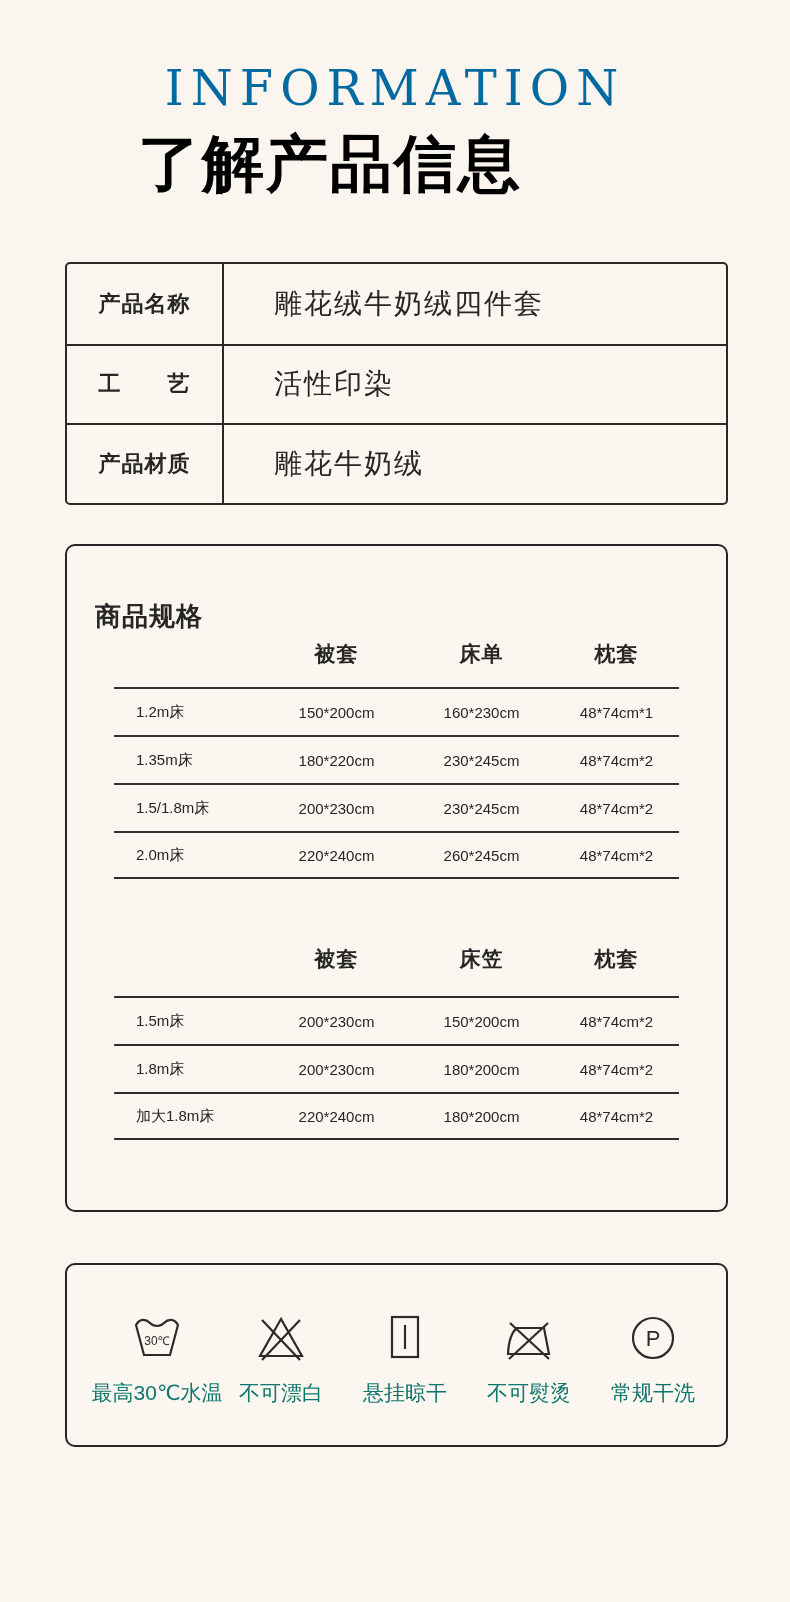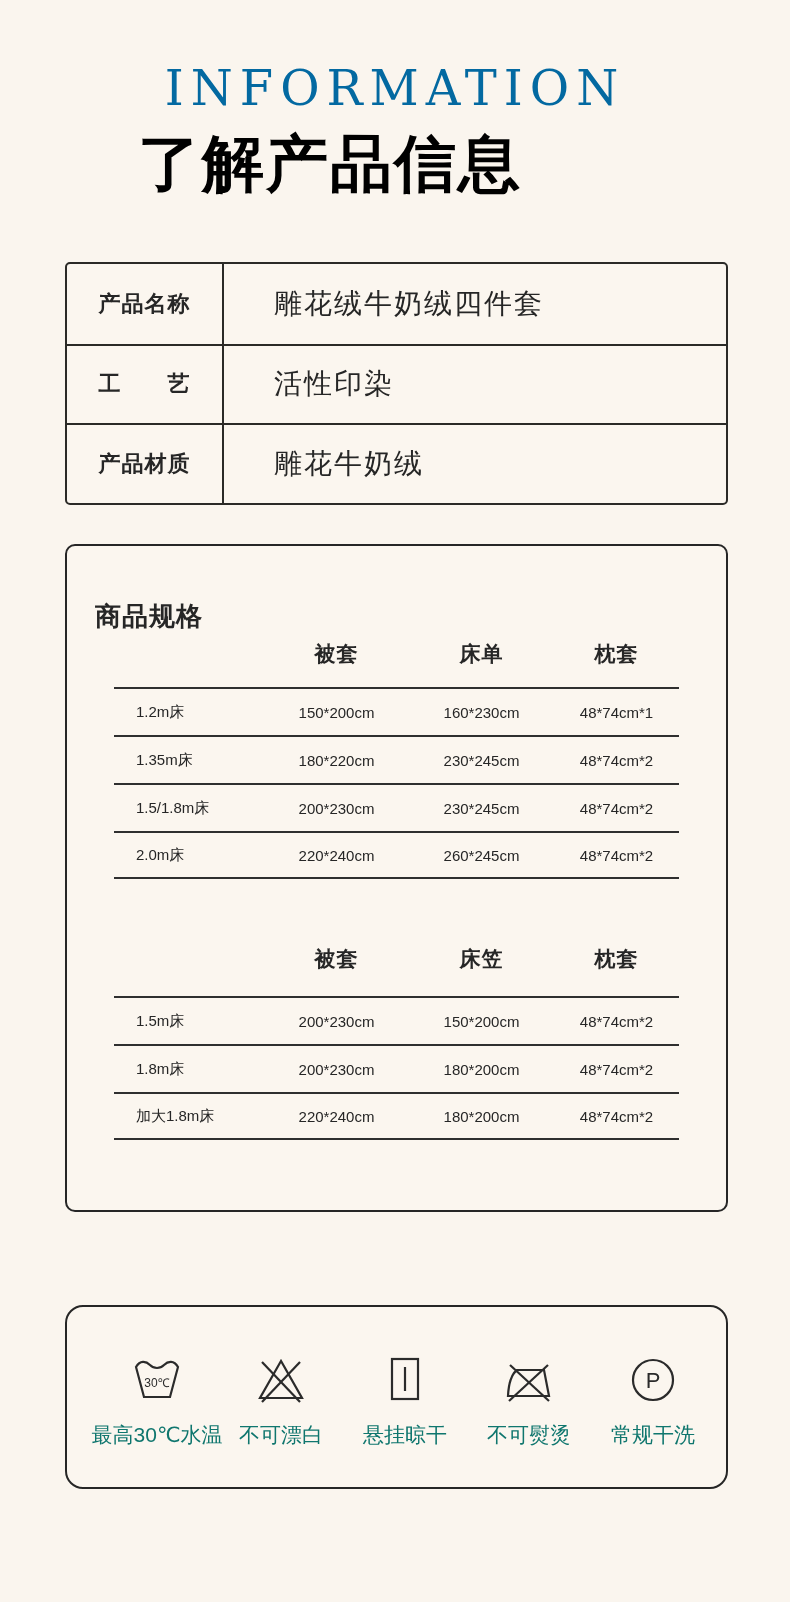--- a/index.html
+++ b/index.html
@@ -35,22 +35,22 @@
   .t2 .shead{height:74px;}
   .shead .hcell{text-align:center;font-size:21px;font-weight:700;letter-spacing:1px;}
   .srow{display:grid;grid-template-columns:150px 145px 145px 125px;align-items:center;
         height:48px;border-top:2px solid #2f2f2f;box-sizing:border-box;}
   .srow:last-child{border-bottom:2px solid #2f2f2f;}
   .scell{text-align:center;font-size:15px;}
   .scell.rowlabel{text-align:left;padding-left:22px;}
 
   
   .care-box{position:absolute;left:65px;top:1263px;width:663px;height:184px;
-            border:2.5px solid #262626;border-radius:18px;box-sizing:border-box;background:#fbf6ef;
-            display:flex;align-items:center;padding-left:28px;margin-top:42px;}
+            border:2.5px solid #262626;border-radius:10px;box-sizing:border-box;background:#fbf6ef;
+            display:flex;align-items:center;padding-left:28px;}
   .care-item{width:124px;display:flex;flex-direction:column;align-items:center;gap:13px;margin-top:6px;}
   .care-icon{width:56px;height:56px;}
   .care-icon *{stroke:#2b2b2b;stroke-width:2.2;fill:none;}
   .care-icon text{stroke:none;fill:#2b2b2b;font-family:"Liberation Sans",sans-serif;}
   .care-label{font-size:21px;color:#0f766e;white-space:nowrap;}
 </style>
 </head>
 <body>
 
 <div class="page">

